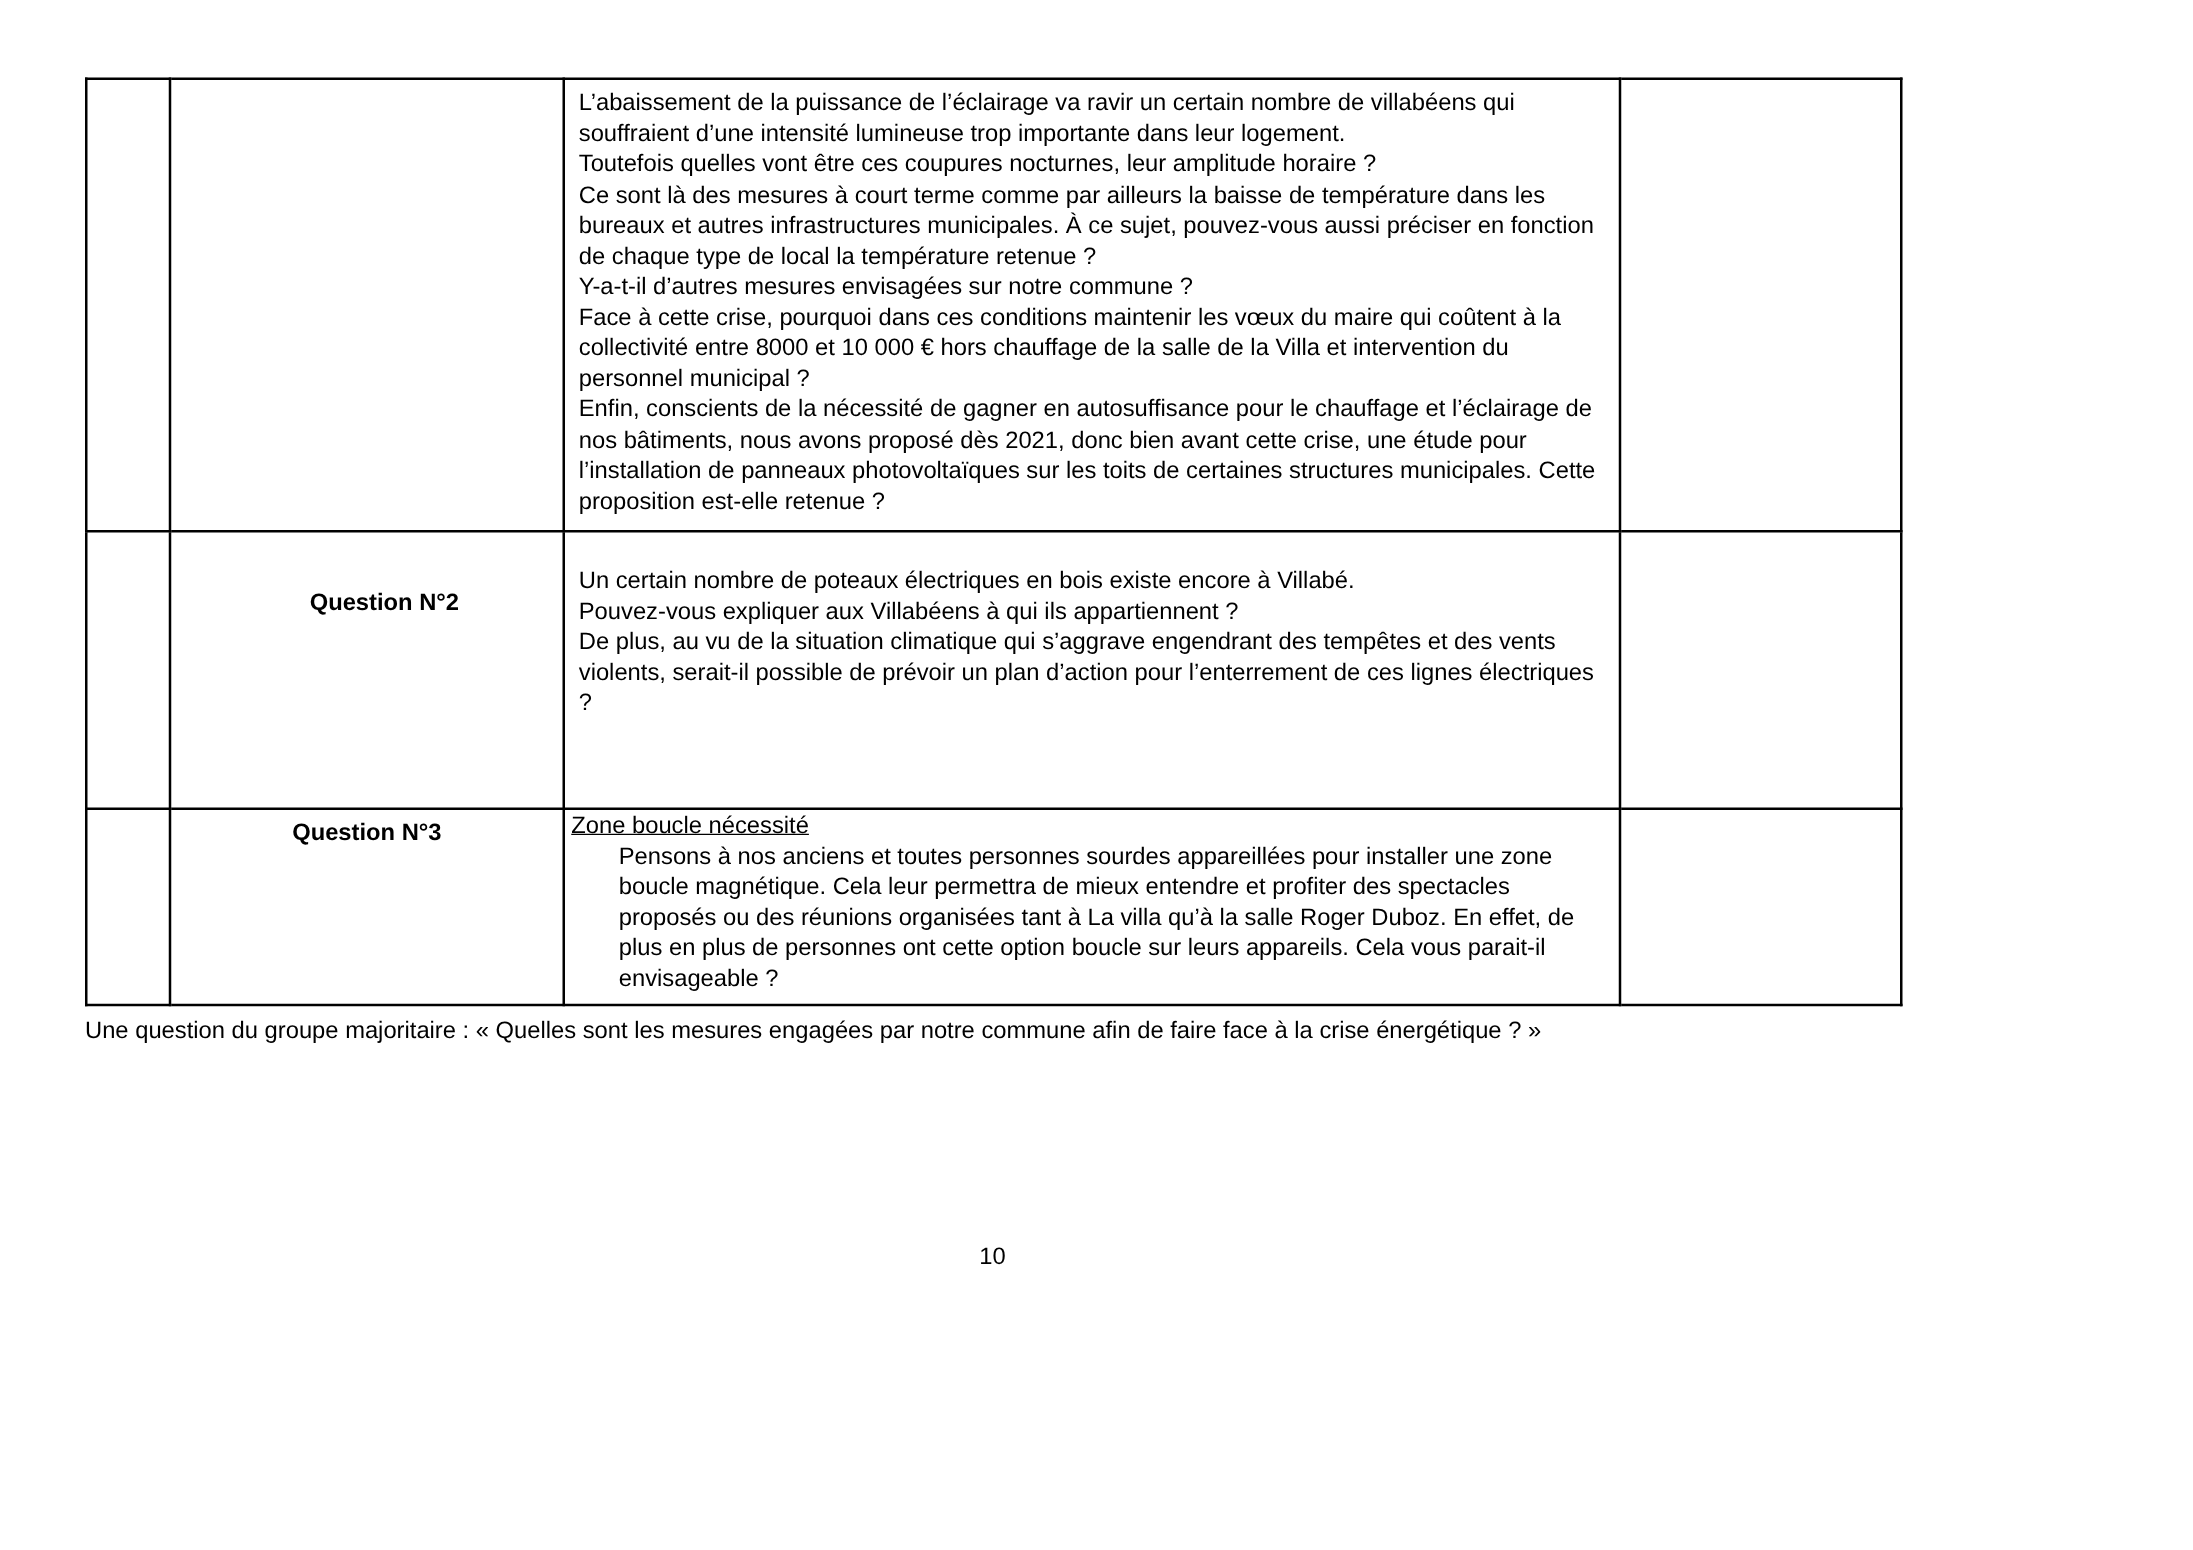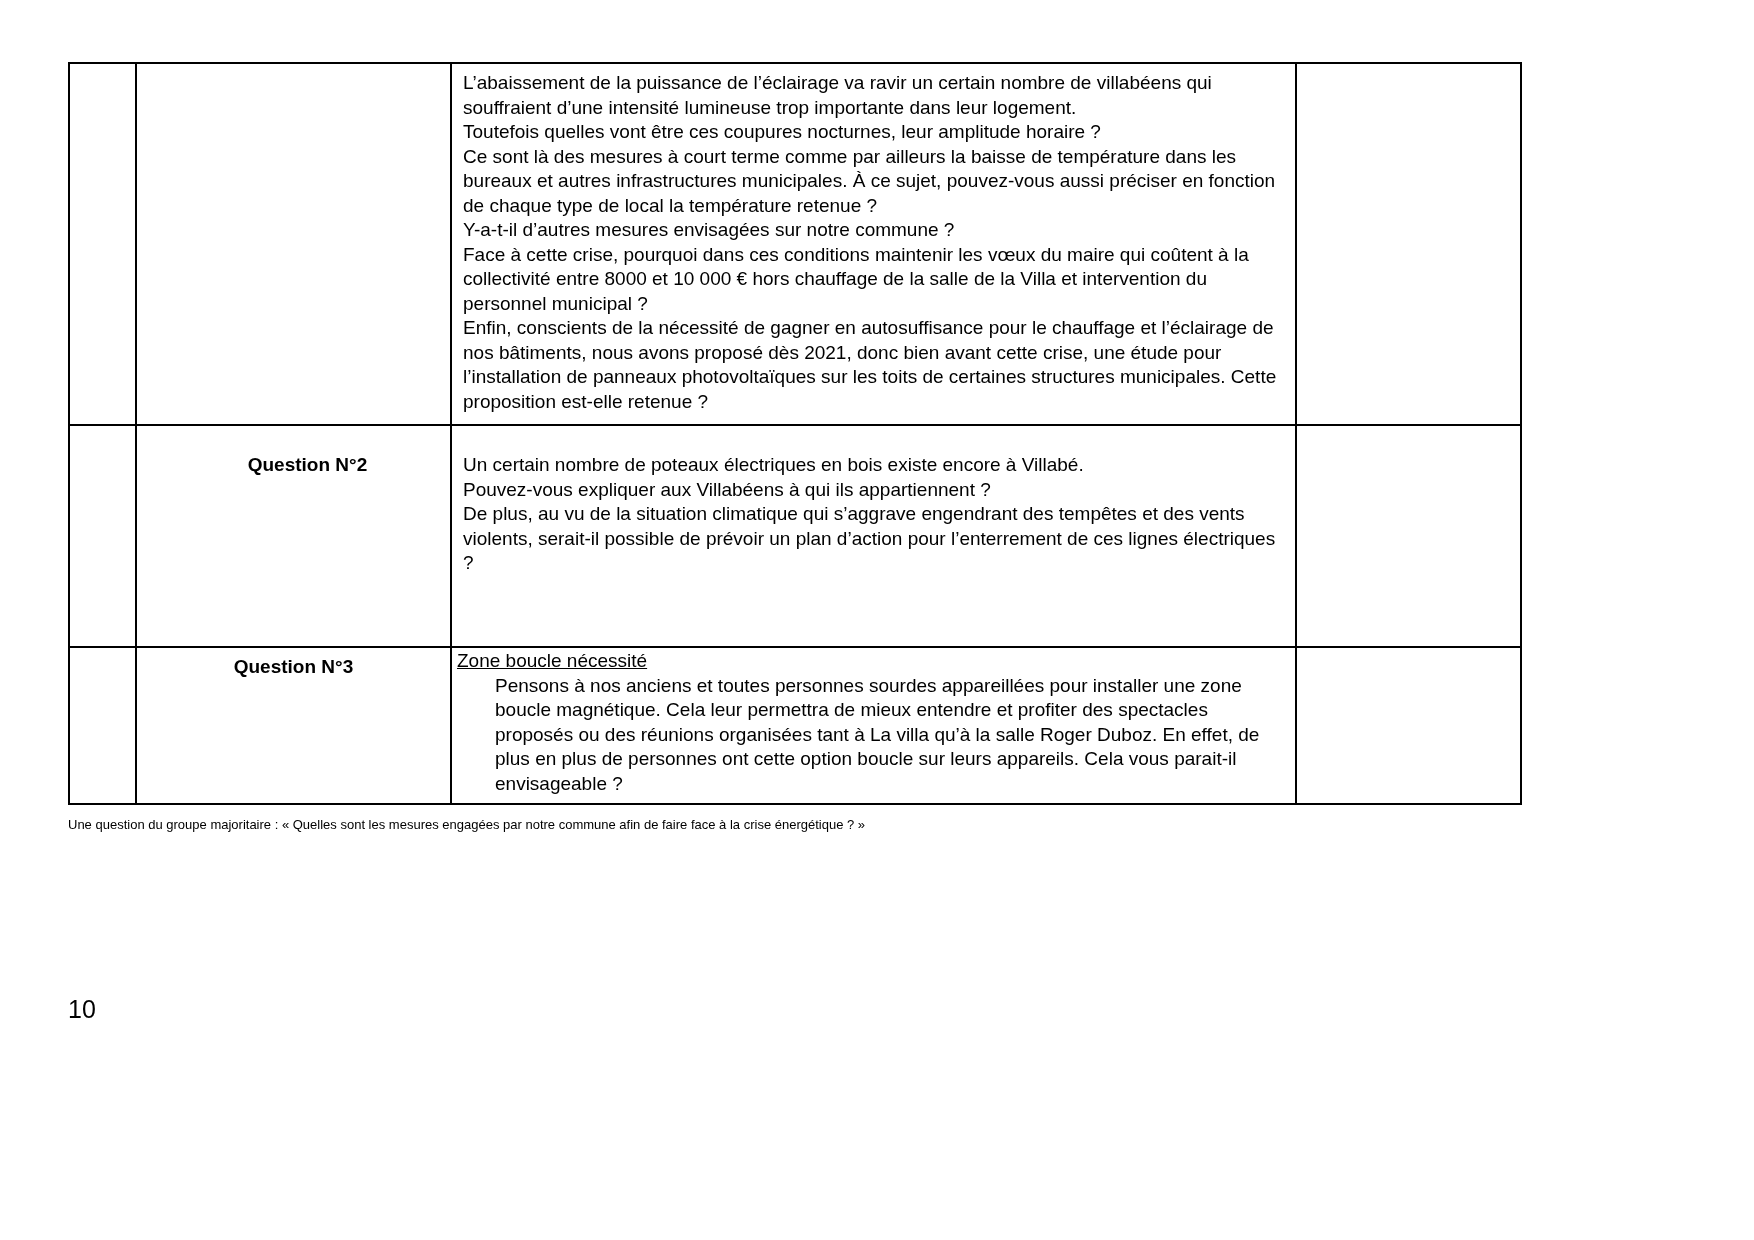--- a/index.html
+++ b/index.html
@@ -34,21 +34,21 @@
   col.c1 { width: 67px; }
   col.c2 { width: 315px; }
   col.c3 { width: 845px; }
   col.c4 { width: 225px; }
 
   td.label-cell {
     text-align: center;
     font-weight: bold;
   }
   td.label-cell .label-inner { display: block; }
-  tr.row2 td.label-cell .label-inner { padding-top: 26px; margin-left: 28px; }
+  tr.row2 td.label-cell .label-inner { padding-top: 44px; margin-left: 28px; }
   tr.row3 td.label-cell .label-inner { padding-top: 6px; }
 
   td.body-cell .body-inner {
     padding: 6px 8px 6px 10px;
     white-space: pre-line;
   }
   tr.row2 td.body-cell .body-inner { padding-top: 26px; }
   tr.row3 td.body-cell .body-inner { padding-top: 4px; margin-left: 32px; }
 
   .zone-heading {
@@ -59,30 +59,30 @@
 
   tr.row1 td { height: 358px; }
   tr.row2 td { height: 218px; }
   tr.row3 td { height: 142px; }
 
   .footer-note {
     position: absolute;
     left: 68px;
     top: 813px;
     width: 1452px;
-    font-size: 13px;
+    font-size: 19px;
     line-height: 24px;
   }
   .page-number {
     position: absolute;
     left: 68px;
     top: 995px;
     width: 1452px;
-    text-align: left;
-    font-size: 25px;
+    text-align: center;
+    font-size: 19px;
   }
 </style>
 </head>
 <body>
 
 <div class="page">
 
   <table class="qtable">
     <colgroup>
       <col class="c1">

